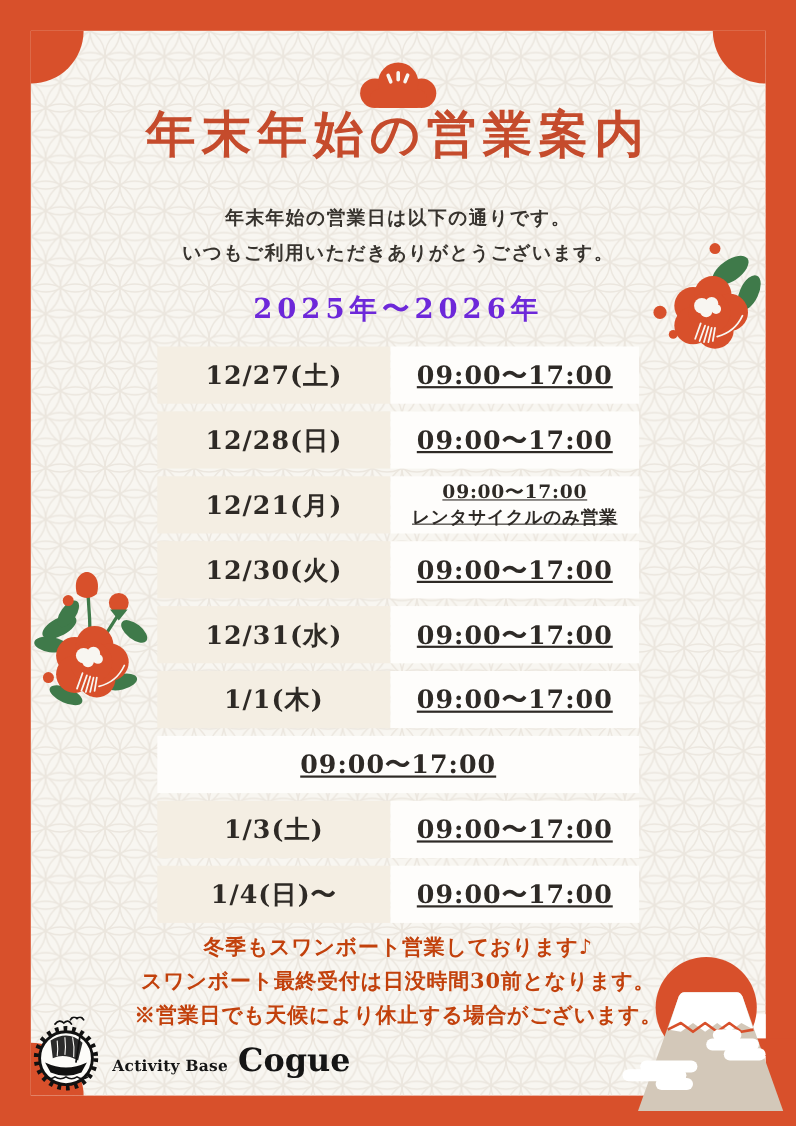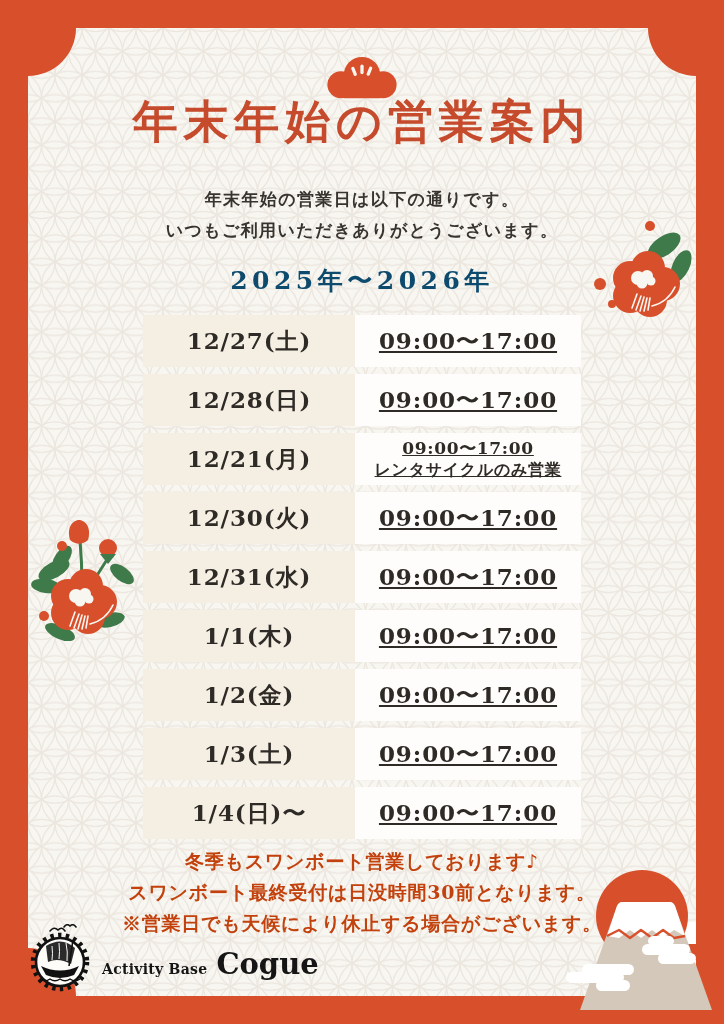--- a/index.html
+++ b/index.html
@@ -39,21 +39,21 @@
   }
 
   .intro{
     position:absolute;top:156px;left:0;right:0;
     text-align:center;color:#37332e;
     font-size:17px;font-weight:600;line-height:31px;letter-spacing:0.08em;
   }
 
   .period{
     position:absolute;top:236px;left:0;right:0;
-    text-align:center;color:#0c4a6e;
+    text-align:center;color:#6d28d9;
     font-size:25px;font-weight:600;letter-spacing:0.18em;
   }
 
   .schedule{
     position:absolute;top:287px;left:115px;width:438px;
   }
   .row{display:flex;height:52px;margin-bottom:7px;}
   .cell{
     display:flex;flex-direction:column;align-items:center;justify-content:center;
     color:#2e2a26;font-size:23px;font-weight:600;letter-spacing:0.04em;
@@ -237,21 +237,20 @@
           </div>
           <div class="row">
             <div class="cell date">12/31(水)</div>
             <div class="cell time">09:00〜17:00</div>
           </div>
           <div class="row">
             <div class="cell date">1/1(木)</div>
             <div class="cell time">09:00〜17:00</div>
           </div>
           <div class="row">
-            <div class="cell date">1/2(金)</div>
             <div class="cell time">09:00〜17:00</div>
           </div>
           <div class="row">
             <div class="cell date">1/3(土)</div>
             <div class="cell time">09:00〜17:00</div>
           </div>
           <div class="row">
             <div class="cell date">1/4(日)〜</div>
             <div class="cell time">09:00〜17:00</div>
           </div>

